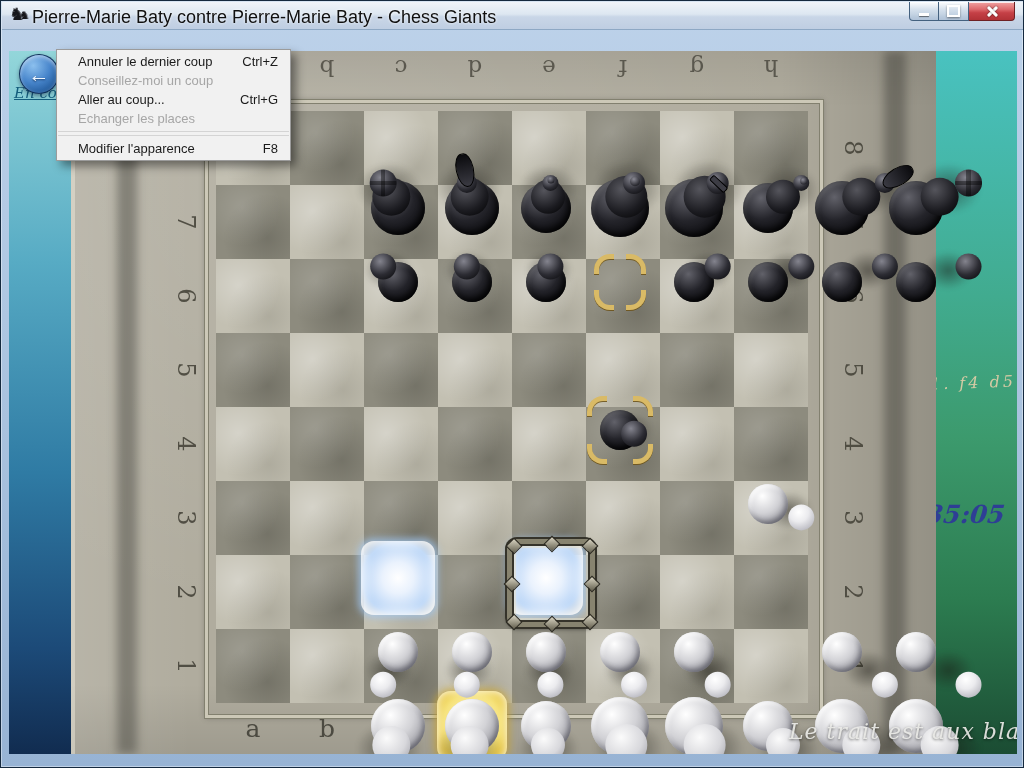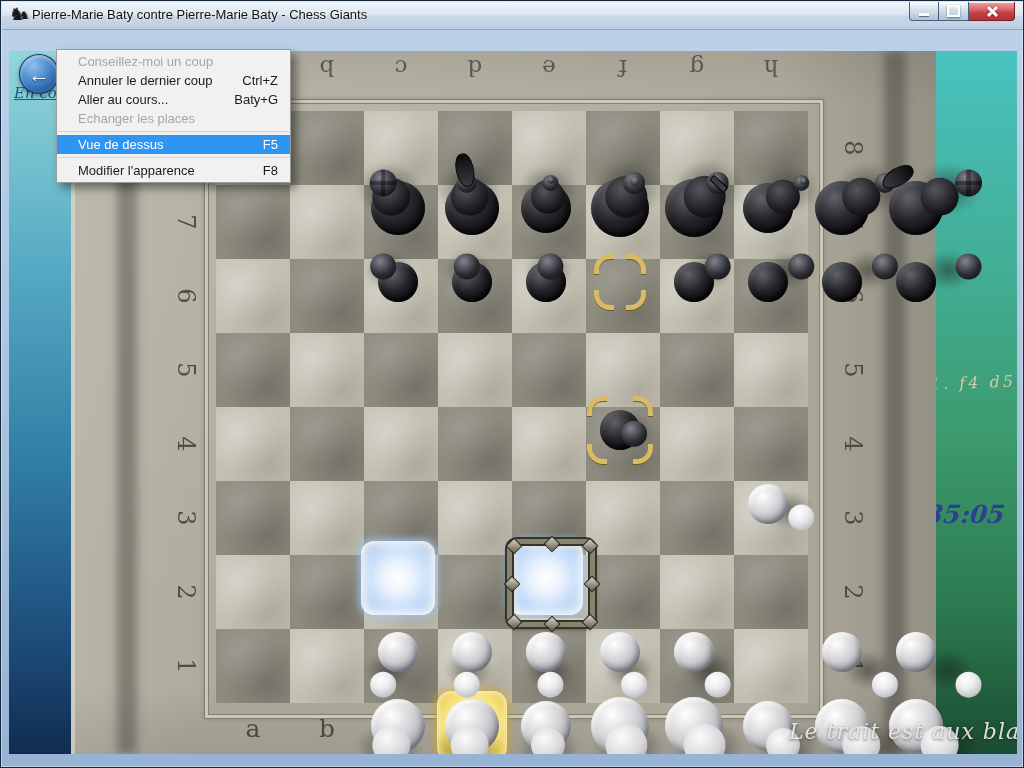--- a/index.html
+++ b/index.html
@@ -6,21 +6,21 @@
   #stage{position:relative;width:1024px;height:768px;overflow:hidden;
     background:linear-gradient(180deg,#bdd2ea 0%,#a9c2de 55%,#97b3d4 100%);
     border:1px solid #15293e;box-sizing:border-box;box-shadow:inset 0 0 0 1px rgba(255,255,255,.4);}
   
   .titlebar{position:absolute;left:1px;top:1px;width:1021px;height:27px;
     background:linear-gradient(180deg,#f0f4f9 0%,#dde7f1 45%,#c9d6e7 55%,#bfcee2 100%);
     border-bottom:1px solid #8ea8c4;}
   .app-icon{position:absolute;left:7px;top:4px;font-size:17px;line-height:18px;color:#16161a;
     text-shadow:1px 0 0 #3a3a40;}
   .app-icon .mini{font-size:11px;margin-left:-5px;vertical-align:1px;}
-  .title-text{position:absolute;left:30px;top:5px;font-size:13px;color:#101010;text-shadow:0 0 3px #fff;}
+  .title-text{position:absolute;left:30px;top:5px;font-size:18px;color:#101010;text-shadow:0 0 3px #fff;}
   .win-controls{position:absolute;right:8px;top:0;height:19px;display:flex;}
   .win-btn{height:19px;border:1px solid #44617f;border-top:none;box-sizing:border-box;
     display:flex;align-items:center;justify-content:center;
     background:linear-gradient(180deg,rgba(255,255,255,.85),rgba(205,218,232,.75) 45%,rgba(170,190,212,.8));
     box-shadow:inset 0 1px 0 rgba(255,255,255,.8);}
   .win-btn.minb{width:30px;border-radius:0 0 0 4px;}
   .win-btn.maxb{width:30px;border-left:none;}
   .win-btn.closeb{width:46px;border-left:none;border-radius:0 0 4px 0;border-color:#6e2023;
     background:linear-gradient(180deg,#f0a3a2 0%,#dd6a6d 40%,#c54046 60%,#b13237 100%);}
   .g-min{width:10px;height:3px;background:#fff;box-shadow:0 1px 1px rgba(0,0,0,.5);margin-top:6px;}
@@ -465,40 +465,36 @@
         <div class="coord num" style="left: 782px; top: 467px;">3</div>
         <div class="coord num" style="left: 115px; top: 541px;">2</div>
         <div class="coord num" style="left: 782px; top: 541px;">2</div>
         <div class="coord num" style="left: 115px; top: 615px;">1</div>
         <div class="coord num" style="left: 782px; top: 615px;">1</div>
       </div>
     <div class="status-float">Le trait est aux blancs.</div>
   </div>
 
   <div class="dropdown" id="dropdown">
+      <div class="menu-item ">
+        <span class="lbl">Annuler le dernier coup</span>
+        <span class="accel">Ctrl+Z</span>
+      </div>
       <div class="menu-item disabled">
         <span class="lbl">Conseillez-moi un coup</span>
         <span class="accel"></span>
       </div>
       <div class="menu-item ">
-        <span class="lbl">Annuler le dernier coup</span>
-        <span class="accel">Ctrl+Z</span>
-      </div>
-      <div class="menu-item ">
-        <span class="lbl">Aller au cours...</span>
-        <span class="accel">Baty+G</span>
+        <span class="lbl">Aller au coup...</span>
+        <span class="accel">Ctrl+G</span>
       </div>
       <div class="menu-item disabled">
         <span class="lbl">Echanger les places</span>
         <span class="accel"></span>
       </div>
       <div class="menu-sep"></div>
-      <div class="menu-item selected">
-        <span class="lbl">Vue de dessus</span>
-        <span class="accel">F5</span>
-      </div>
       <div class="menu-sep"></div>
       <div class="menu-item ">
         <span class="lbl">Modifier l'apparence</span>
         <span class="accel">F8</span>
       </div>
     </div>
 </div>
 
 </body></html>

